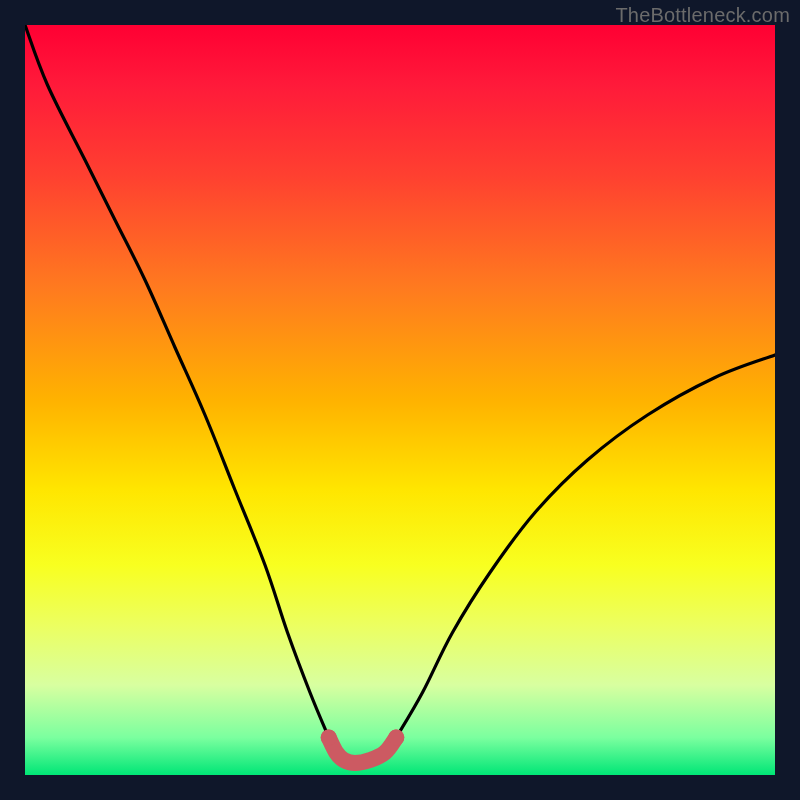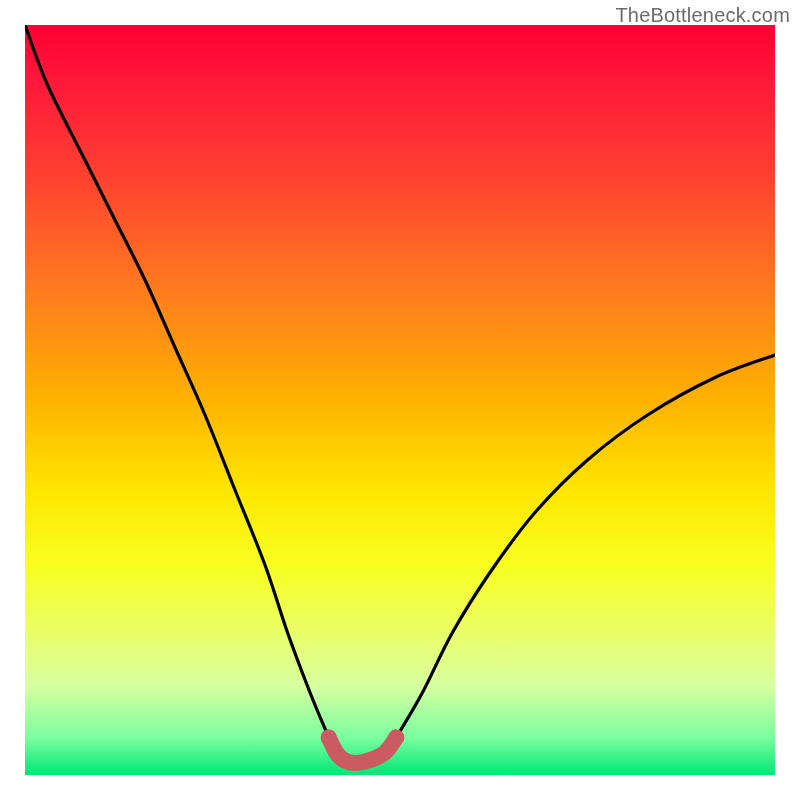--- a/index.html
+++ b/index.html
@@ -8,21 +8,21 @@
     width: 800px;
     height: 800px;
     background: #000;
     overflow: hidden;
     font-family: Arial, Helvetica, sans-serif;
   }
   .frame {
     position: absolute;
     left: 0; top: 0;
     width: 800px; height: 800px;
-    background: #ffffff;
+    background: #0f172a;
   }
   .plot {
     position: absolute;
     left: 25px;
     top: 25px;
     width: 750px;
     height: 750px;
     overflow: hidden;
   }
   .gradient {

